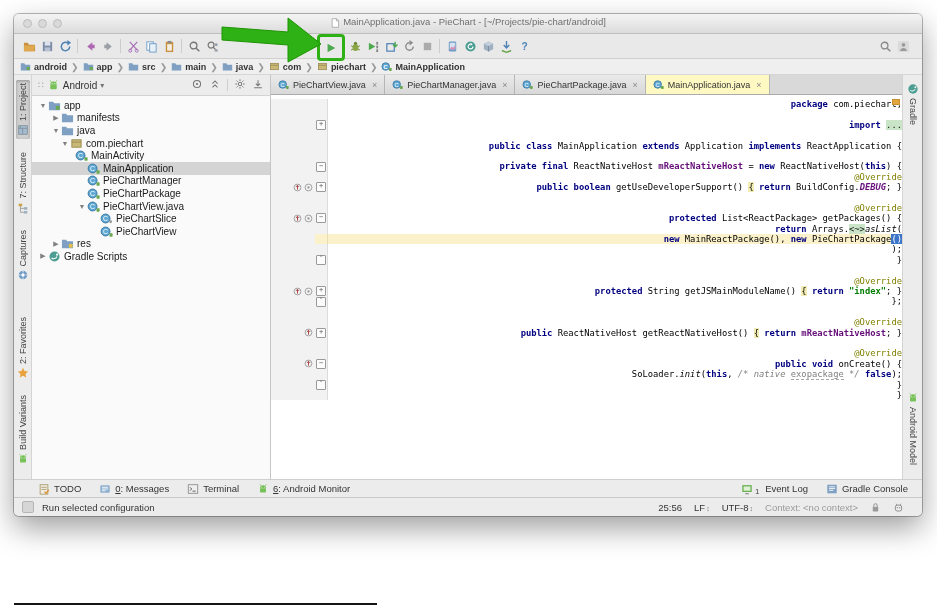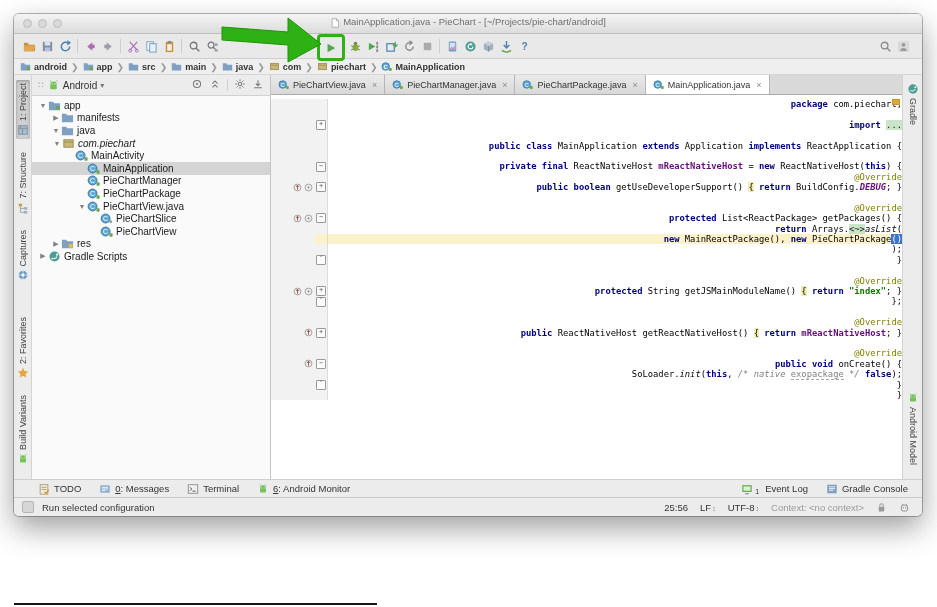--- a/index.html
+++ b/index.html
@@ -48,21 +48,21 @@
   .tree{padding-top:3px;overflow:hidden;font-size:10px;color:#1a1a1a;}
   .trow{height:12.6px;display:flex;align-items:center;white-space:nowrap;}
   .trow.selected{background:#d4d4d4;}
   .trow .arr{width:10px;text-align:center;color:#808080;font-size:7px;flex:0 0 10px;}
   .trow .ic{margin-right:3px;}
   .trow .ic svg{width:13px;height:13px;}
   
   .editor{flex:1;display:flex;flex-direction:column;min-width:0;background:#fff;}
   .tabs{height:19px;flex:0 0 19px;background:#d9d9d9;border-bottom:1px solid #ababab;display:flex;align-items:stretch;}
   .tab{display:flex;align-items:center;gap:4px;padding:0 7px;font-size:9px;color:#333;background:linear-gradient(#eaeaea,#d8d8d8);border-right:1px solid #b5b5b5;}
-  .tab.active{background:#ffffff;}
+  .tab.active{background:#fef9c3;}
   .tab .ic svg{width:11px;height:11px;}
   .tab .close{color:#8a8a8a;font-size:9px;margin-left:2px;}
   .code-wrap{flex:1;position:relative;overflow:hidden;font-family:"DejaVu Sans Mono",monospace;font-size:8.8px;line-height:10.4px;}
   .cline{display:flex;height:10.4px;}
   .gut{flex:0 0 42px;background:#f2f2f2;display:flex;align-items:center;justify-content:flex-end;gap:2px;padding-right:2px;}
   .gut .ic svg{width:9px;height:9px;}
   .foldc{flex:0 0 12px;background:#f2f2f2;border-right:1px solid #dcdcdc;display:flex;align-items:center;justify-content:center;}
   .fbox{width:8px;height:8px;border:1px solid #9a9a9a;background:#fcfcfc;font-size:7px;line-height:6px;text-align:center;color:#555;border-radius:1px;}
   .ctext{white-space:pre;padding-left:5px;flex:1;color:#000;text-align:right;}
   .cline.cur .ctext,.cline.cur .foldc{background:#fbf2cc;}
@@ -83,21 +83,21 @@
   .twbar{height:17px;flex:0 0 17px;background:#ececec;border-top:1px solid #cfcfcf;display:flex;align-items:center;font-size:9.5px;color:#333;position:relative;}
   .tw-left{display:flex;align-items:center;gap:18px;margin-left:24px;}
   .tw-right{position:absolute;right:14px;display:flex;align-items:center;gap:18px;}
   .tw-item{display:flex;align-items:center;gap:4px;}
   .tw-item .ic svg{width:12px;height:12px;}
   .tw-badge{font-size:7px;vertical-align:sub;position:relative;top:3px;left:-2px;color:#333;}
   
   .statusbar{height:18px;flex:0 0 18px;background:#ececec;border-top:1px solid #c9c9c9;display:flex;align-items:center;font-size:9.5px;color:#333;position:relative;}
   .sb-left{display:flex;align-items:center;gap:8px;margin-left:8px;}
   .sb-sq{width:10px;height:10px;background:#d6d6d6;border:1px solid #b5b5b5;border-radius:2px;}
-  .sb-right{position:absolute;right:12px;display:flex;align-items:center;gap:12px;}
+  .sb-right{position:absolute;right:18px;display:flex;align-items:center;gap:12px;}
   .sb-dim{color:#9a9a9a;}
   .updn{font-size:7px;color:#777;margin-left:1px;}
   .sb-right .ic svg{width:11px;height:11px;}
   
   .arrow-overlay{position:absolute;left:0;top:0;pointer-events:none;z-index:60;}
   .bottom-line{position:absolute;left:14px;top:603px;width:363px;height:2px;background:#151515;}
 </style>
 </head>
 <body>
 
@@ -525,21 +525,21 @@
             </div>
             <div class="trow" style="padding-left: 19px;">
               <span class="arr">▼</span>
               <span class="ic">
                 <svg width="13" height="13" viewBox="0 0 14 14">
                   <path d="M1 3h4.5l1.2 1.7H13V12H1z" fill="#7FA0C2"></path>
                 </svg>
               </span>
               <span>java</span>
             </div>
-            <div class="trow" style="padding-left: 20px; font-style: italic;">
+            <div class="trow" style="padding-left: 28px;">
               <span class="arr">▼</span>
               <span class="ic">
                 <svg width="13" height="13" viewBox="0 0 14 14">
                   <rect x="2" y="3" width="10" height="8" fill="#C9B878" stroke="#9A8C4F"></rect>
                   <path d="M2 5.5h10" stroke="#9A8C4F"></path>
                 </svg>
               </span>
               <span>com.piechart</span>
             </div>
             <div class="trow" style="padding-left: 33px;">

